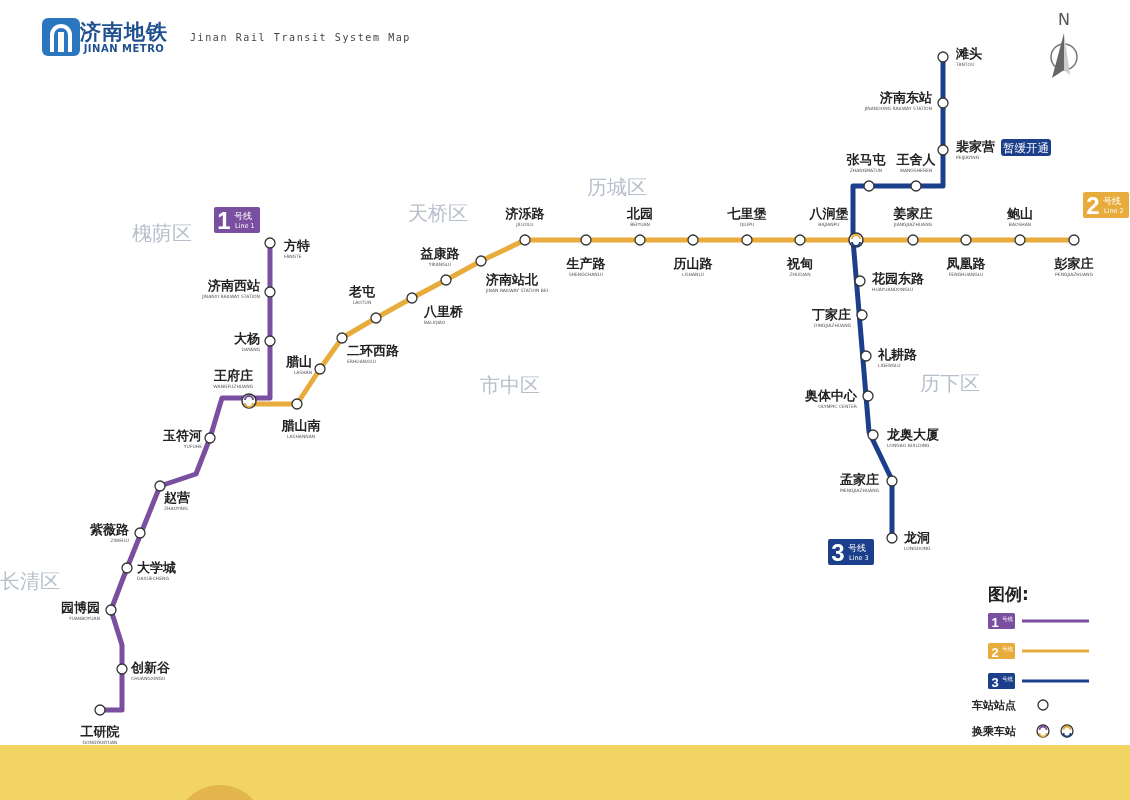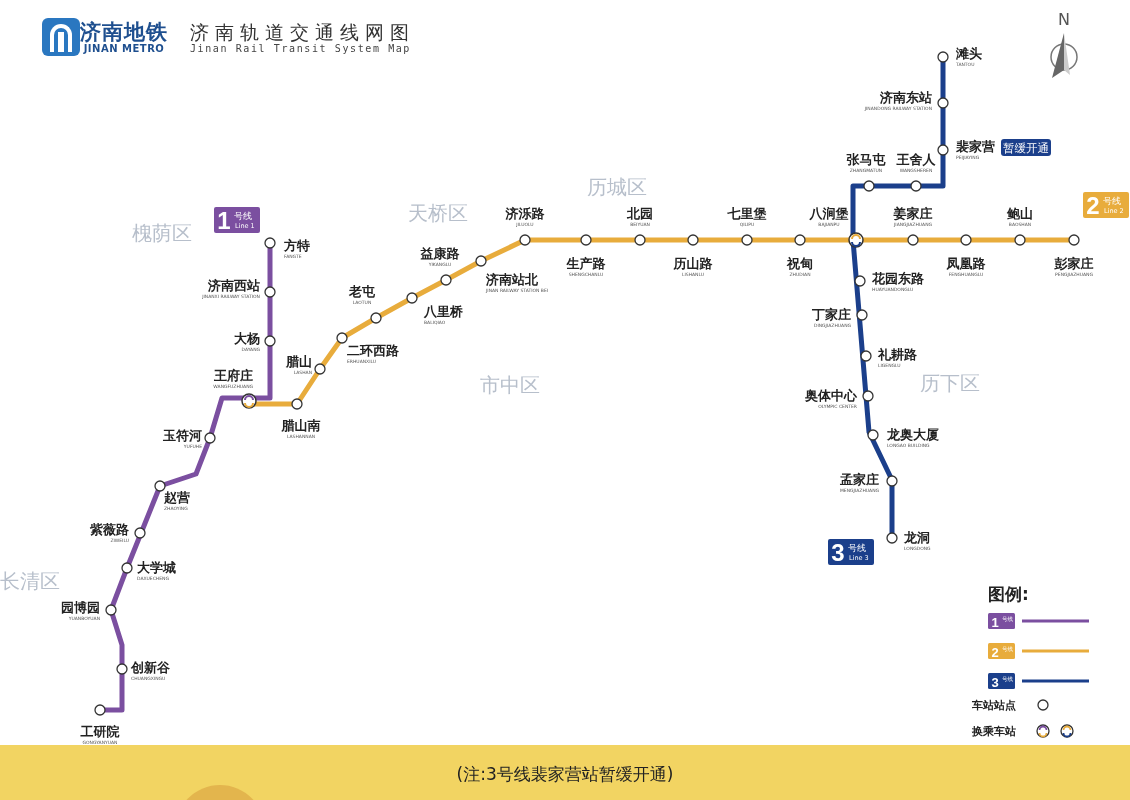--- a/index.html
+++ b/index.html
@@ -315,21 +315,19 @@
 <div class="header">
   <div class="logo-box">
       <div class="arch"></div>
       <div class="pillar"></div>
     </div>
   <div class="brand">
     <span class="brand-cn">济南地铁</span>
     <span class="brand-en">JINAN METRO</span>
   </div>
   <div class="title">
-    <span class="title-cn">济南轨道交通线网图</span>
     <span class="title-en">Jinan Rail Transit System Map</span>
   </div>
 </div>
 
 <div class="footer">
   <div class="circle"></div>
-  <div class="note">(注:3号线裴家营站暂缓开通)</div>
 </div>
 
 </body></html>

